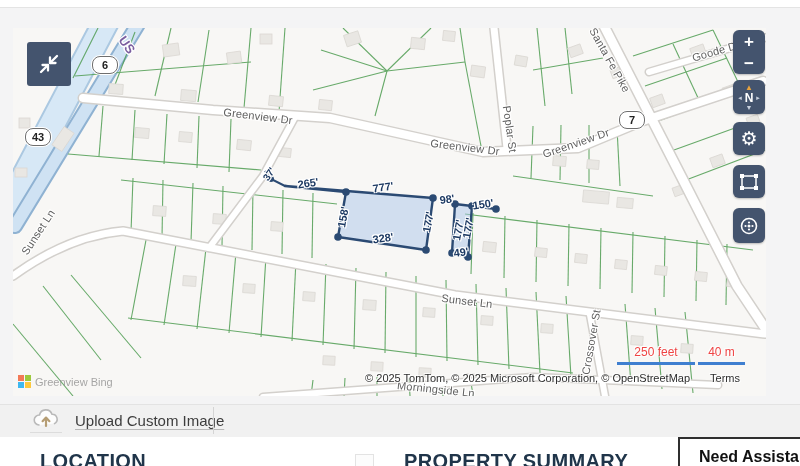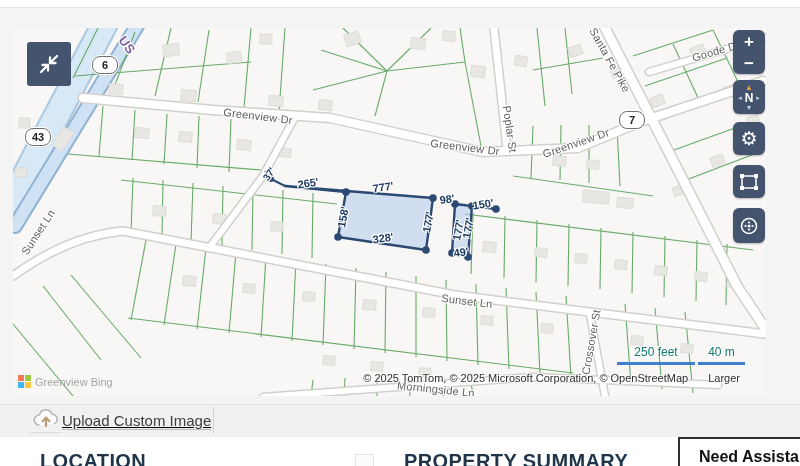--- a/index.html
+++ b/index.html
@@ -33,35 +33,35 @@
                  font-size:17px;font-weight:bold;line-height:1;}
   .compass{top:52px;height:34px;font-size:7px;line-height:1;}
   .compass .mid{display:flex;align-items:center;gap:3px;}
   .compass .n{font-size:12px;font-weight:bold;}
   .compass .tri-up{color:#e8a33d;font-size:8px;}
   .compass .small{color:#c8d0dd;font-size:7px;}
   .gear{top:94px;height:33px;font-size:19px;line-height:1;}
   .selectbox{top:137px;height:33px;}
   .locate{top:180px;height:35px;}
 
-  .scale-label{position:absolute;font-size:12px;color:#0f766e;text-align:center;
+  .scale-label{position:absolute;font-size:12px;color:#ef4444;text-align:center;
                text-shadow:0 0 2px #fff,1px 1px 0 #fff,-1px -1px 0 #fff;}
   .scale-bar{position:absolute;height:3px;background:#3f7fd0;}
   .attribution{position:absolute;right:26px;top:344px;font-size:11px;color:#2e2e2e;display:flex;gap:20px;
                text-shadow:0 0 2px #fff,1px 1px 0 #fff,-1px -1px 0 #fff;white-space:nowrap;margin-left:8px;}
   .attribution .terms{cursor:pointer;}
   .bing{position:absolute;left:5px;top:347px;display:flex;align-items:center;gap:4px;opacity:.75;}
   .bing .grid{display:grid;grid-template-columns:6px 6px;grid-template-rows:6px 6px;gap:1px;}
   .bing .grid i{display:block;}
   .bing span{font-size:11px;color:#8a8a8a;}
 
   
   .toolbar{position:absolute;left:0;top:404px;width:800px;height:33px;background:#f1f1f1;
            border-top:1px solid #e3e3e3;border-bottom:1px solid #dcdcdc;}
-  .tb-btn{position:absolute;top:404px;height:33px;display:flex;align-items:center;cursor:pointer;text-decoration:underline;}
+  .tb-btn{position:absolute;top:404px;height:33px;display:flex;align-items:center;gap:13px;cursor:pointer;}
   .tb-btn span{font-size:15px;color:#3d3d3d;text-decoration:underline;text-decoration-color:#b8b8b8;text-underline-offset:3px;}
   .tb-upload{left:30px;}
   .tb-view{left:238px;}
   .tb-divider{position:absolute;left:213px;top:407px;width:1px;height:27px;background:#d4d4d4;}
   .upload-icon{border-bottom:1px solid #dcdcdc;padding-bottom:2px;display:flex;}
 
   
   .bottom-area{position:absolute;left:0;top:437px;width:800px;height:29px;background:#ffffff;}
   .section-heading{position:absolute;top:450px;font-size:20px;font-weight:bold;color:#20354a;letter-spacing:.4px;white-space:nowrap;}
   .h-location{left:40px;}
@@ -352,21 +352,21 @@
       </svg>
     </div>
 
     <div class="scale-label" style="left:604px;top:317px;width:78px">250 feet</div>
     <div class="scale-bar" style="left:604px;top:334px;width:78px"></div>
     <div class="scale-label" style="left:685px;top:317px;width:47px">40 m</div>
     <div class="scale-bar" style="left:685px;top:334px;width:47px"></div>
 
     <div class="attribution">
       <span>© 2025 TomTom, © 2025 Microsoft Corporation, © OpenStreetMap</span>
-      <span class="terms">Larger</span>
+      <span class="terms">Terms</span>
     </div>
 
     <div class="bing">
       <div class="grid">
         <i style="background:#f25022"></i>
           <i style="background:#7fba00"></i>
         <i style="background:#00a4ef"></i>
           <i style="background:#ffb900"></i>
       </div>
       <span>Greenview Bing</span>

